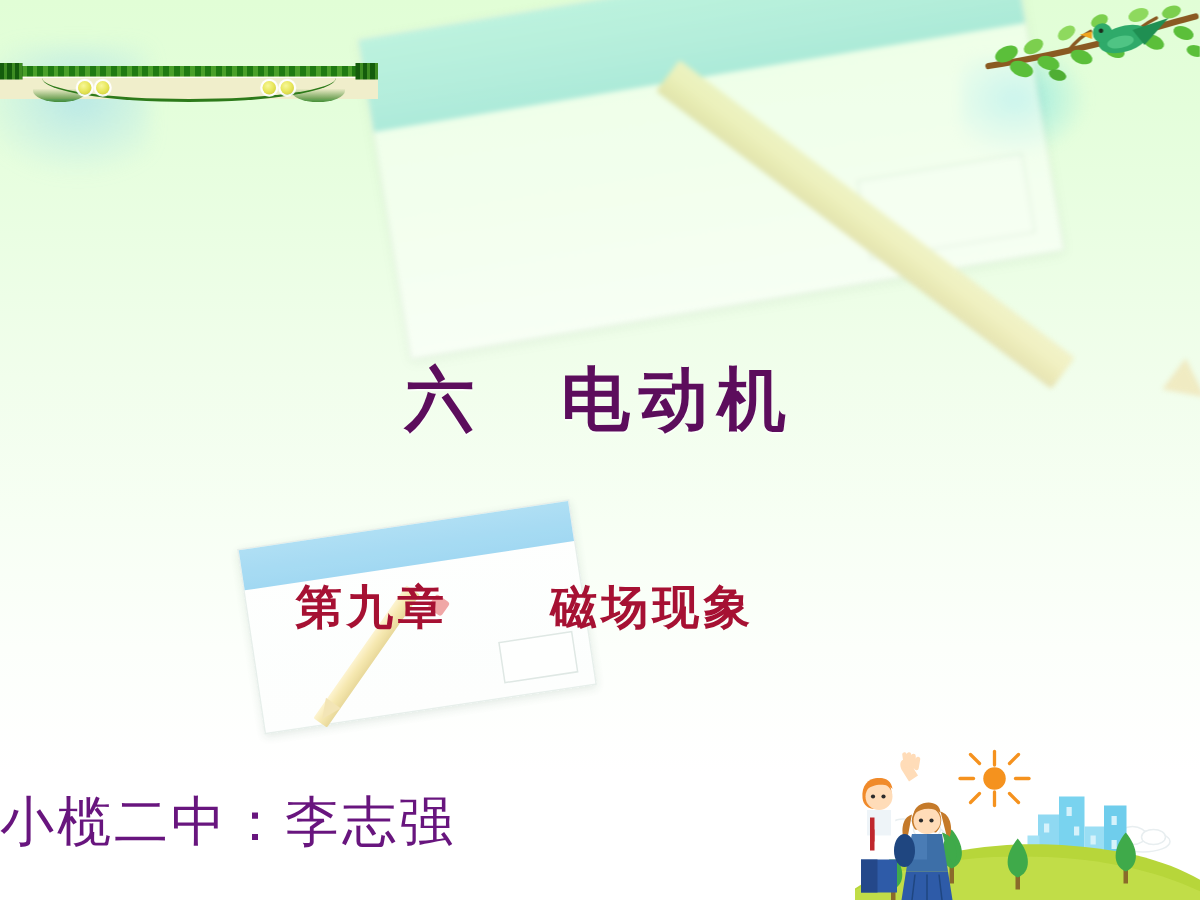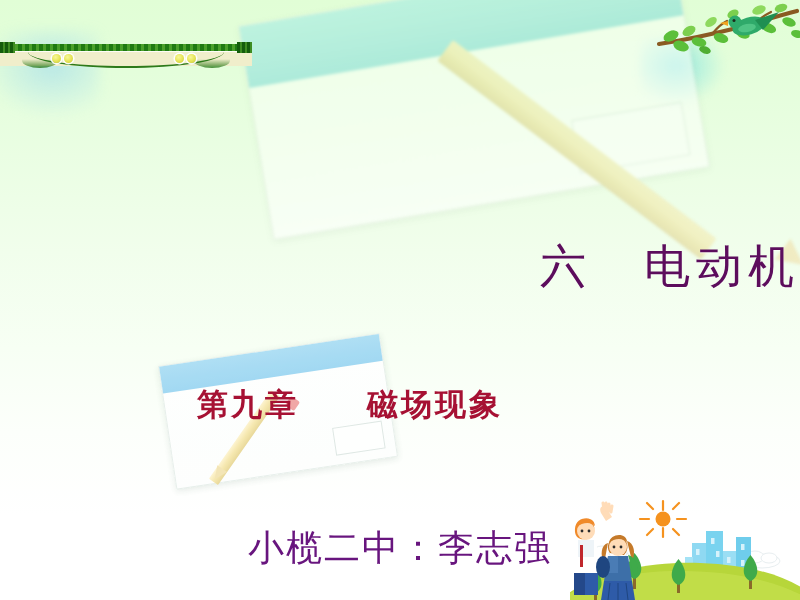--- a/index.html
+++ b/index.html
@@ -201,24 +201,24 @@
   .branch { position: absolute; right: 0; top: 0; width: 145px; height: 66px; }
 
   
   .scene { position: absolute; right: 0; bottom: 0; width: 230px; height: 105px; }
 
   
   .title {
     position: absolute;
     left: 0; top: 236px;
     width: 800px;
-    text-align: right;
+    text-align: center;
     font-family: "DejaVu Serif", "Liberation Serif", serif;
     font-size: 46px;
-    font-weight: 400;
+    font-weight: 700;
     color: #5c0d5c;
     letter-spacing: 6px;
     white-space: pre;
     text-shadow: 0 1px 0 rgba(255,255,255,0.6);
   }
   .subtitle {
     position: absolute;
     left: 0; top: 384px;
     width: 700px;
     text-align: center;
@@ -226,21 +226,20 @@
     font-size: 31px;
     font-weight: 700;
     color: #a61133;
     letter-spacing: 3px;
     white-space: pre;
   }
   .presenter {
     position: absolute;
     left: 0; top: 524px;
     width: 800px;
-    text-align: center;
     font-family: "DejaVu Serif", "Liberation Serif", serif;
     font-size: 36px;
     font-weight: 400;
     color: #68157e;
     letter-spacing: 2px;
     white-space: pre;
   }
 </style>
 </head>
 <body>

